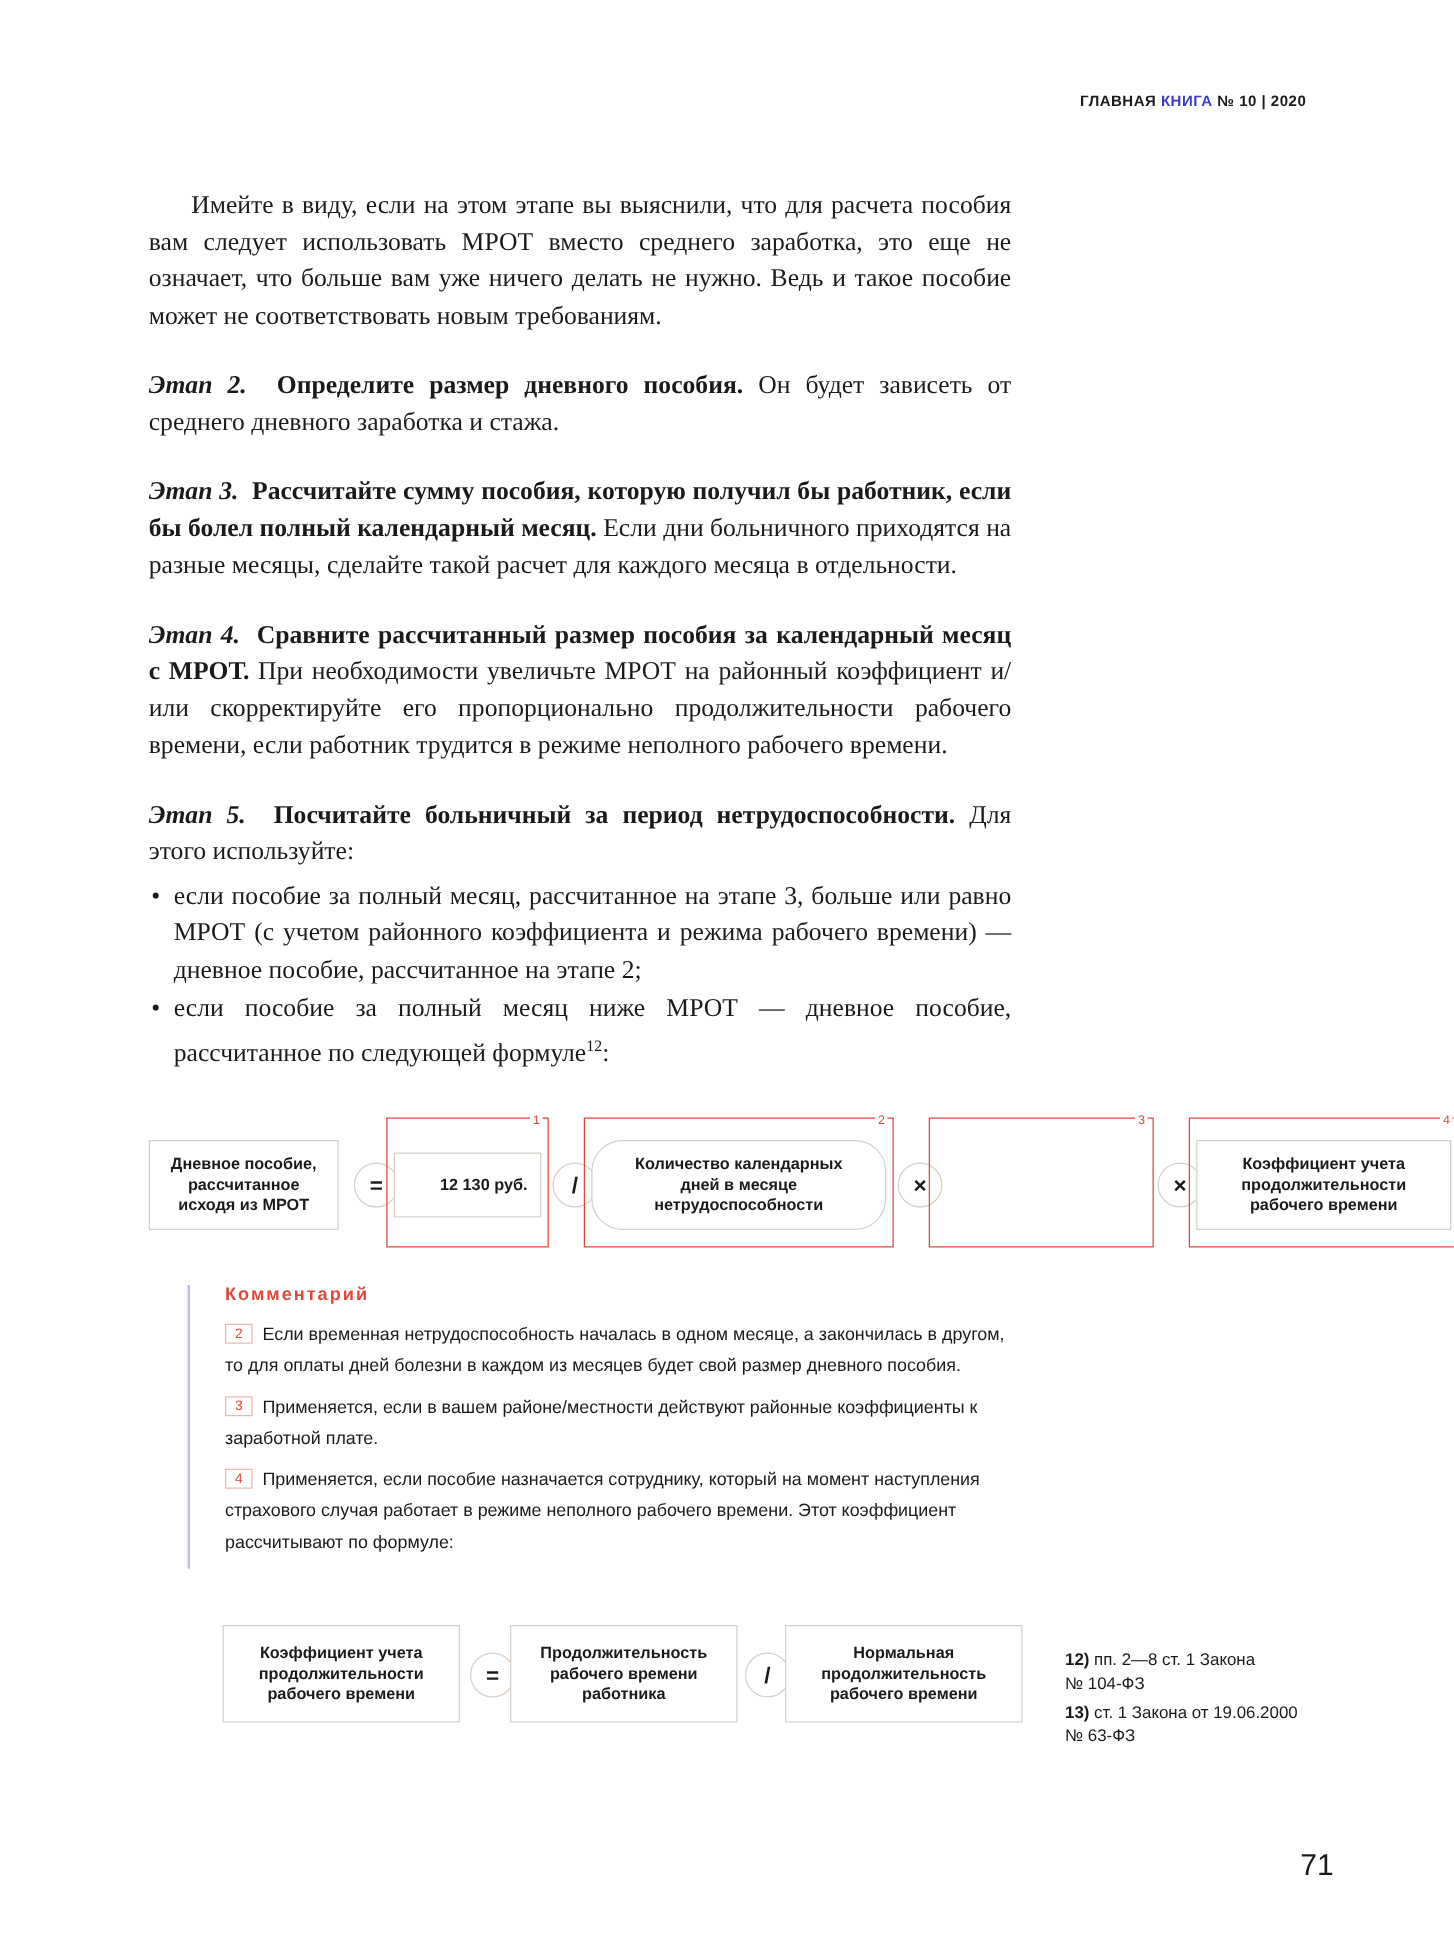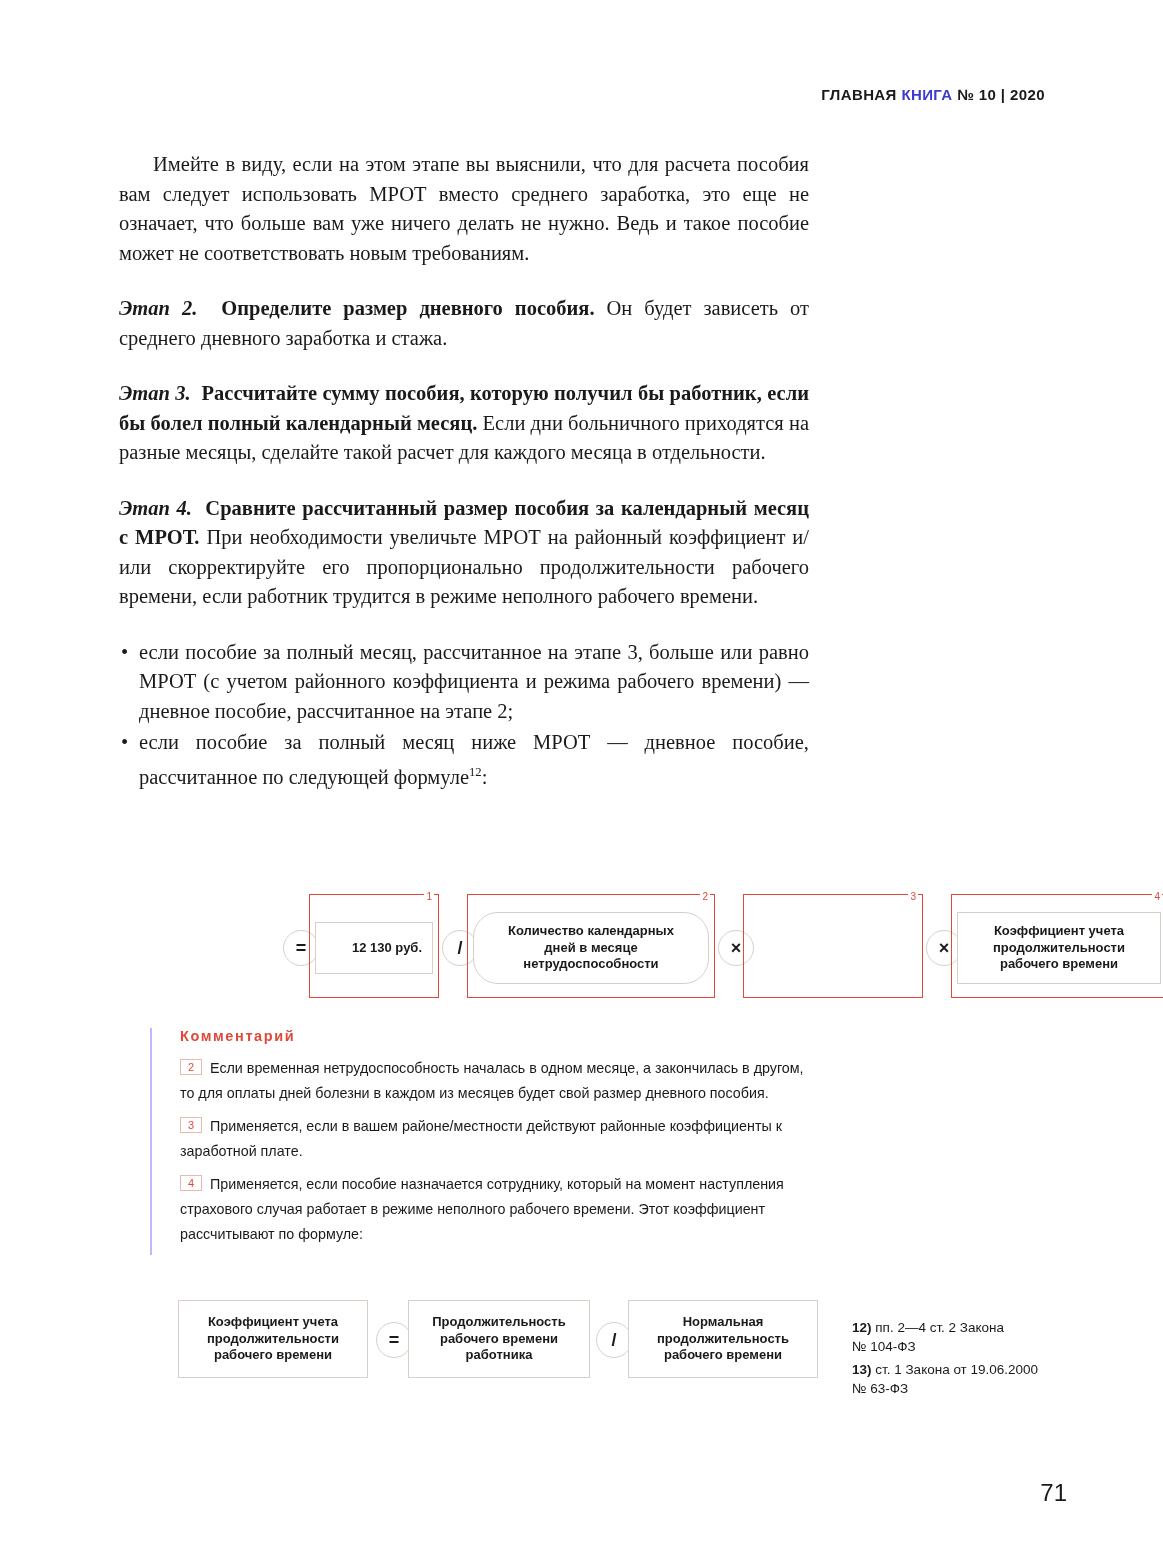--- a/index.html
+++ b/index.html
@@ -19,23 +19,23 @@
     left: 0; top: 0;
     width: 1163px;
     height: 1559px;
     overflow: hidden;
   }
 
   
   .header {
     position: absolute;
     right: 118px;
-    top: 86px;
-    font-family: "Liberation Sans", sans-serif;
-    font-size: 15px;
+    top: 74px;
+    font-family: "Liberation Sans", sans-serif;
+    font-size: 12px;
     font-weight: bold;
     letter-spacing: 0.4px;
     color: #111;
     white-space: nowrap;
     margin-left: 42px;
   }
   .header .brand-red { color: #1a1a1a; }
   .header .brand-blue { color: #3b3bd0; }
   .header .issue { color: #1a1a1a; font-weight: bold; }
 
@@ -247,33 +247,37 @@
     </p>
 
     <p class="body">
       <span class="stage-label">Этап 3.</span>&nbsp;&nbsp;<span class="stage-text-bold">Рассчитайте сумму пособия, которую получил бы работник, если бы болел полный календарный месяц.</span><span> Если дни больничного приходятся на разные месяцы, сделайте такой расчет для каждого месяца в отдельности.</span>
     </p>
 
     <p class="body">
       <span class="stage-label">Этап 4.</span>&nbsp;&nbsp;<span class="stage-text-bold">Сравните рассчитанный размер пособия за календарный месяц с МРОТ.</span><span> При необходимости увеличьте МРОТ на районный коэффициент и/или скорректируйте его пропорционально продолжительности рабочего времени, если работник трудится в режиме неполного рабочего времени.</span>
     </p>
 
+    <p class="body" style="margin-bottom:6px">
+      <span class="stage-label">Этап 5.</span>&nbsp;&nbsp;<span class="stage-text-bold">Посчитайте больничный за период нетрудоспособности.</span><span> Для этого используйте:</span>
+    </p>
 
     <ul class="bullets">
       <li>
         <span>если пособие за полный месяц, рассчитанное на этапе 3, больше или равно МРОТ (с учетом районного коэффициента и режима рабочего времени) — дневное пособие, рассчитанное на этапе 2;</span>
       </li>
       <li>
         <span>если пособие за полный месяц ниже МРОТ — дневное пособие, рассчитанное по следующей формуле</span><sup>12</sup><span>:</span>
       </li>
     </ul>
   </div>
 
   <div class="formula-wrap">
 
+    <div class="fbox" style="left:0px; top:22px; width:152px; height:72px;">Дневное пособие,<br>рассчитанное<br>исходя из МРОТ</div>
 
     <div class="op" style="left:164px; top:40px;">=</div>
 
     <div class="corner" style="left:190px; top:4px; width:130px; height:104px;">
       <span class="num">1</span>
     </div>
     <div class="fbox" style="left:196px; top:32px; width:118px; height:52px;padding-left:32px;">12 130 руб.</div>
 
     <div class="op" style="left:323px; top:40px;">/</div>
 
@@ -320,21 +324,21 @@
 
     <div class="f2box" style="left:230px; top:0px; width:182px; height:78px;">Продолжительность<br>рабочего времени<br>работника</div>
 
     <div class="op" style="left:418px; top:22px;">/</div>
 
     <div class="f2box" style="left:450px; top:0px; width:190px; height:78px;">Нормальная<br>продолжительность<br>рабочего времени</div>
   </div>
 
   <div class="side-notes">
     <p>
-      <span class="num">12)</span><span> пп. 2—4 ст. 2 Закона</span><br>
+      <span class="num">12)</span><span> пп. 2—8 ст. 1 Закона</span><br>
       <span>№ 104-ФЗ</span>
     </p>
     <p>
       <span class="num">13)</span><span> ст. 1 Закона от 19.06.2000</span><br>
       <span>№ 63-ФЗ</span>
     </p>
   </div>
 
   <div class="page-number">71</div>
 

